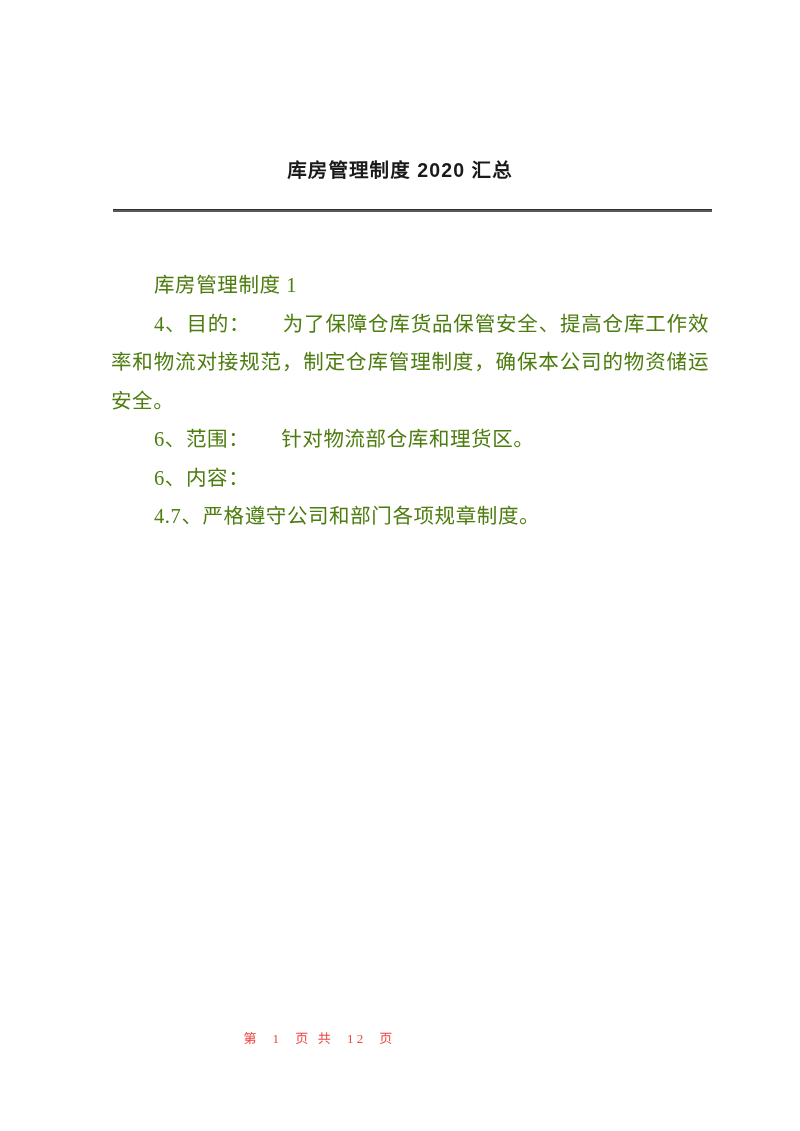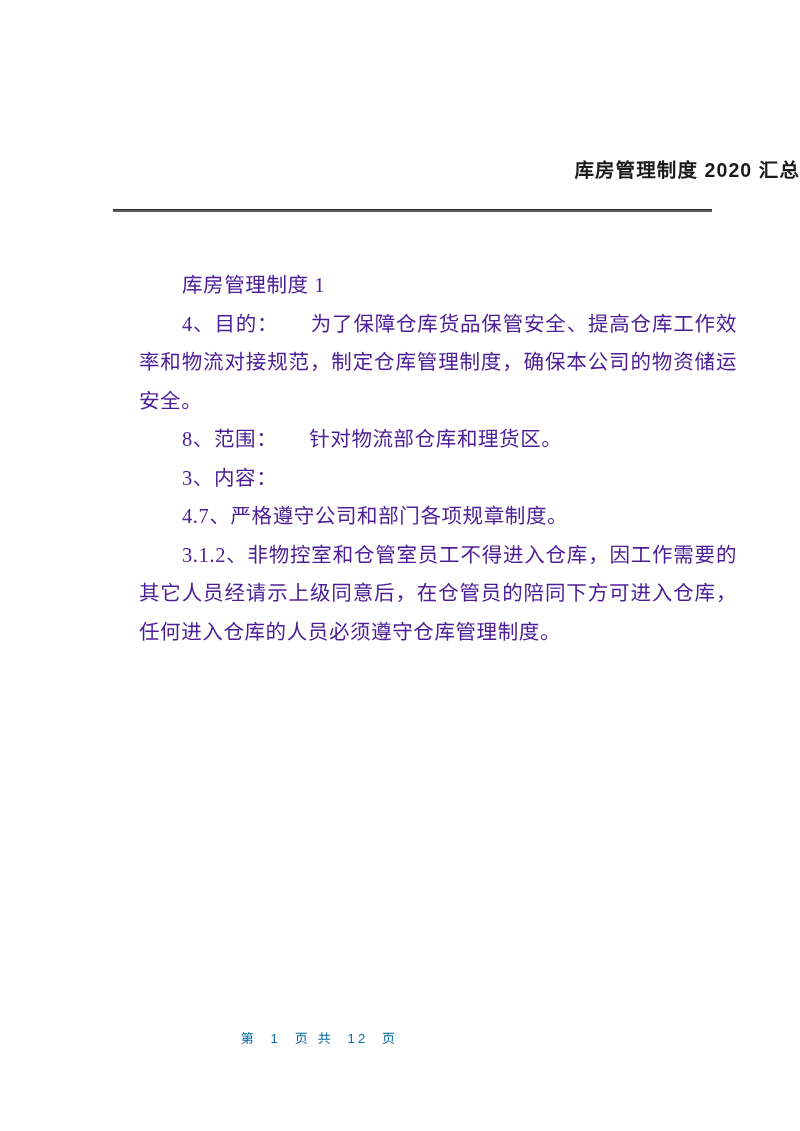--- a/index.html
+++ b/index.html
@@ -19,21 +19,21 @@
     font-family: "Liberation Serif", "DejaVu Serif", serif;
     box-sizing: border-box;
   }
 
   
   .doc-title {
     position: absolute;
     top: 158px;
     left: 0;
     width: 800px;
-    text-align: right;
+    text-align: center;
     font-family: "Liberation Sans", "DejaVu Sans", sans-serif;
     font-weight: bold;
     font-size: 19.5px;
     letter-spacing: 1.1px;
     color: #1a1a1a;
     line-height: 1.3;
     white-space: pre;
   }
 
   
@@ -49,23 +49,22 @@
   }
 
   
   .body-block {
     position: absolute;
     top: 266px;
     left: 111px;
     width: 598px;
     font-size: 20.5px;
     line-height: 38.5px;
-    color: #4c1d95;
+    color: #4d7c0f;
     letter-spacing: 0.6px;
-    margin-left: 28px;
   }
 
   .para {
     margin: 0;
     padding: 0;
     text-align: justify;
     text-justify: inter-ideograph;
     white-space: pre-wrap;
     word-break: break-all;
   }
@@ -76,47 +75,46 @@
 
   
   .page-footer {
     position: absolute;
     top: 1028px;
     left: 0;
     width: 639px;
     text-align: center;
     font-size: 13px;
     letter-spacing: 3.2px;
-    color: #0369a1;
-    font-family: Liberation Sans, sans-serif;
+    color: #ef4444;
+    font-family: Liberation Serif, serif;
     white-space: pre;
   }
 </style>
 </head>
 <body>
 
 <div class="page">
 
   <div class="doc-title">库房管理制度 2020 汇总</div>
 
   <div class="title-rule"></div>
 
   <div class="body-block">
 
     <p class="para indent-2">库房管理制度 1</p>
 
     <p class="para indent-2">4、目的：　　为了保障仓库货品保管安全、提高仓库工作效率和物流对接规范，制定仓库管理制度，确保本公司的物资储运安全。</p>
 
-    <p class="para indent-2">8、范围：　　针对物流部仓库和理货区。</p>
+    <p class="para indent-2">6、范围：　　针对物流部仓库和理货区。</p>
 
-    <p class="para indent-2">3、内容：</p>
+    <p class="para indent-2">6、内容：</p>
 
     <p class="para indent-2">4.7、严格遵守公司和部门各项规章制度。</p>
 
 
-    <p class="para indent-2">3.1.2、非物控室和仓管室员工不得进入仓库，因工作需要的其它人员经请示上级同意后，在仓管员的陪同下方可进入仓库，任何进入仓库的人员必须遵守仓库管理制度。</p>
 
 
   </div>
 
   <div class="page-footer">第  1  页 共  12  页</div>
 
 </div>
 
 </body></html>

